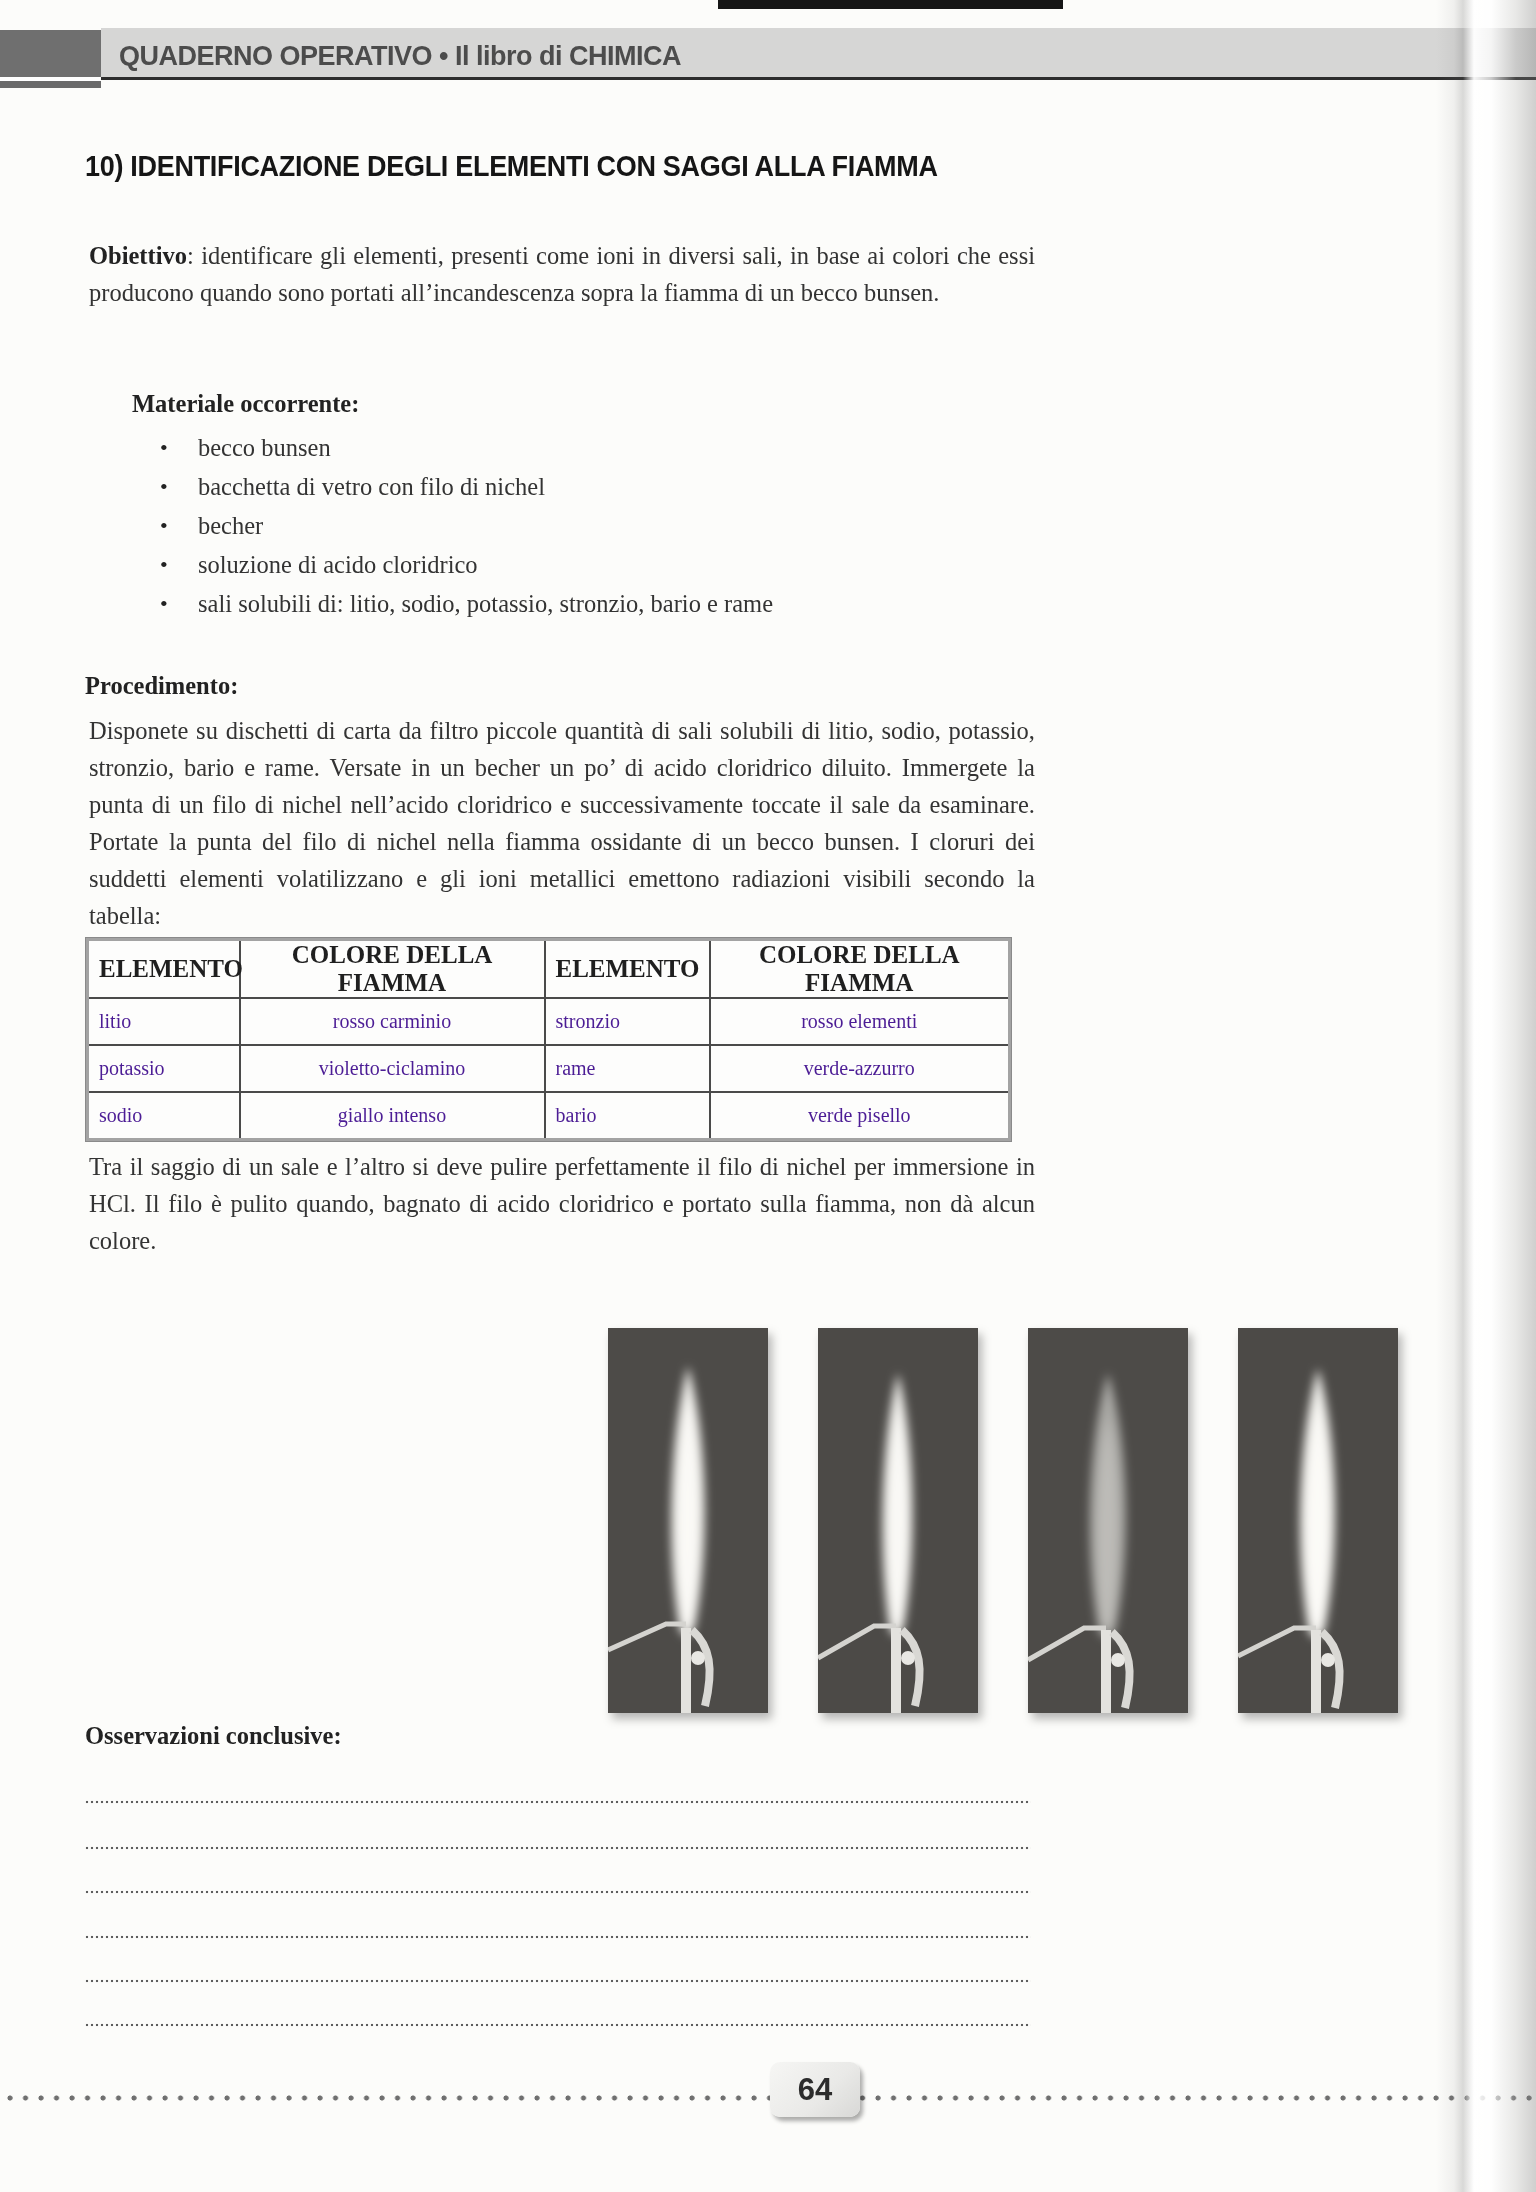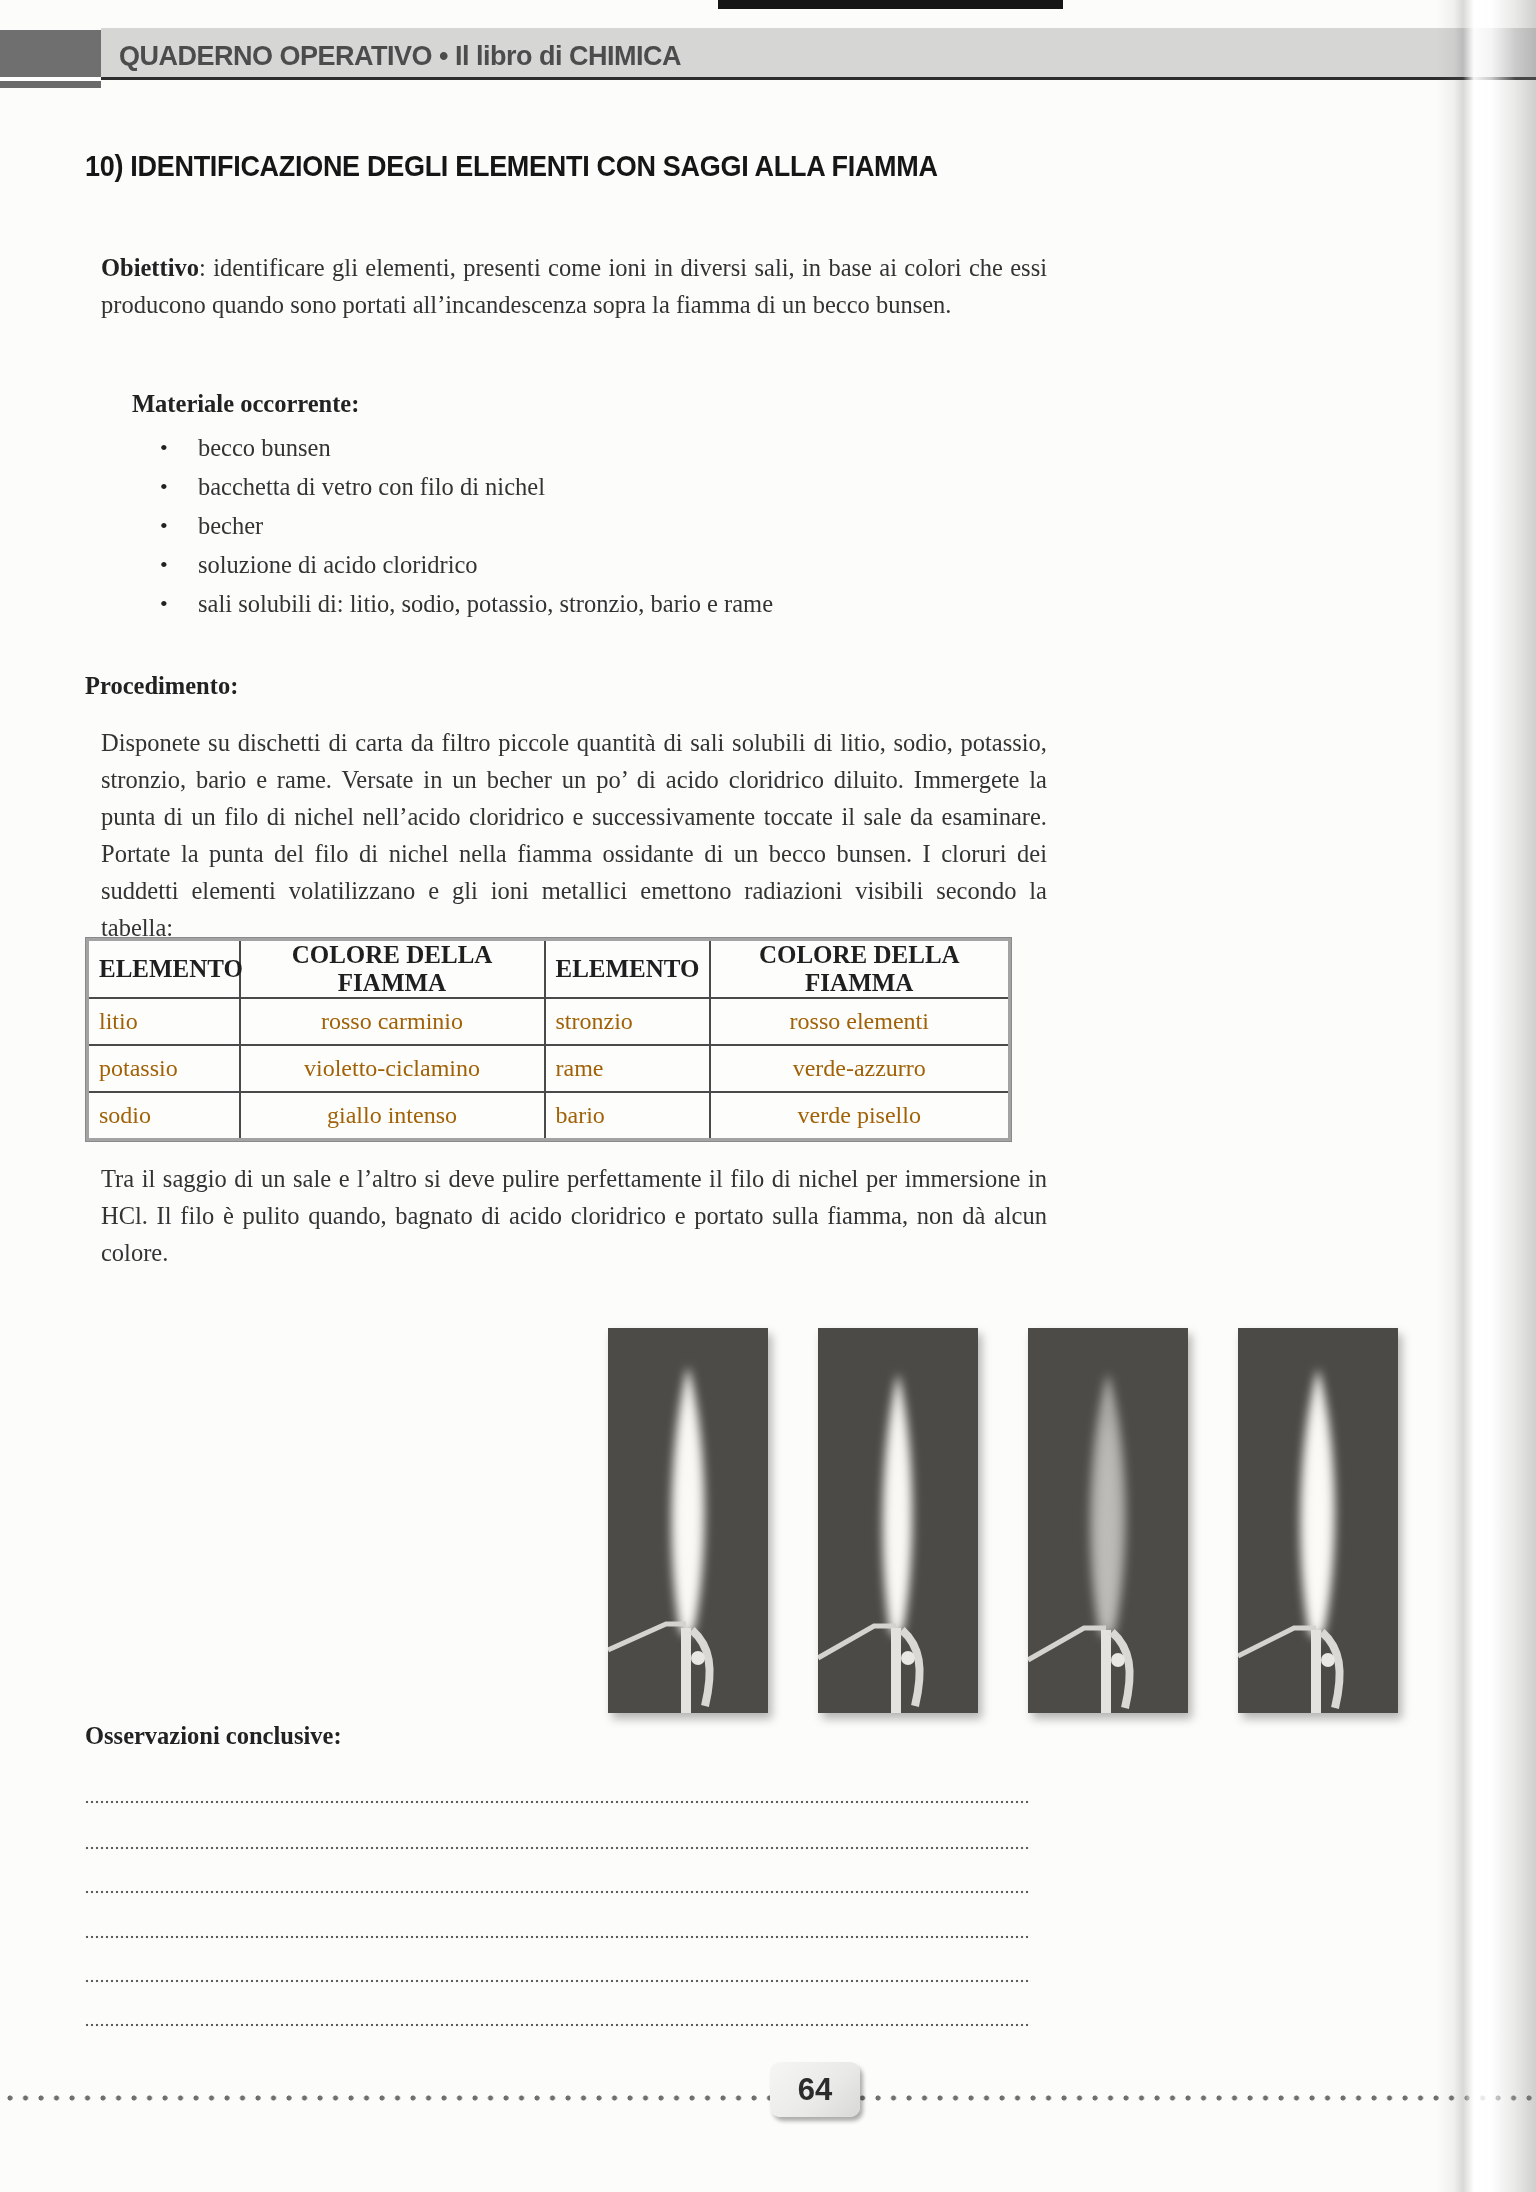--- a/index.html
+++ b/index.html
@@ -11,35 +11,35 @@
      background:linear-gradient(to bottom,#6f6f6f 0 47px,#ffffff 47px 51px,#6a6a6a 51px 58px);}
   .header-bar{position:absolute;left:101px;top:28px;width:1435px;height:50px;background:#d6d6d5;}
   .header-underline{position:absolute;left:101px;top:77px;width:1435px;height:3px;background:#2d2d2d;}
   .header-title{position:absolute;left:119px;top:33px;height:46px;line-height:48px;
      font-family:"Liberation Sans", sans-serif;font-weight:bold;font-size:27px;
      letter-spacing:-0.5px;color:#4c4c4c;transform:scaleY(1.05);transform-origin:left bottom;}
   
   .content{position:absolute;left:85px;width:946px;}
   .section-title{top:150px;font-family:"Liberation Sans", sans-serif;font-weight:bold;
      font-size:27px;letter-spacing:-0.3px;color:#161616;transform:scaleY(1.08);transform-origin:left top;}
-  p.para{margin:16px;font-size:24.5px;line-height:37px;text-align:justify;color:#333;}
+  p.para{margin:4px;font-size:24.5px;line-height:37px;text-align:justify;color:#333;}
   .objective{top:233px;}
   .lead{font-weight:bold;color:#222;}
   .materials-heading{top:390px;font-size:24.5px;font-weight:bold;color:#222;}
   .materials-list{top:428px;}
   .materials-list ul{margin:0;padding:0;list-style:none;}
   .materials-list li{font-size:24.5px;line-height:39px;color:#333;padding-left:113px;position:relative;}
   .materials-list li .bullet{position:absolute;left:75px;top:0;font-size:22px;color:#222;}
   .procedure-heading{top:672px;font-size:24.5px;font-weight:bold;color:#222;}
   .procedure-1{top:708px;}
   .note-para{top:1144px;}
   
   .flame-table{position:absolute;left:86px;top:938px;border-collapse:collapse;table-layout:fixed;
      width:922px;border:3px solid #a3a3a3;box-shadow:0 0 0 1px #8a8a8a;}
-  .flame-table th,.flame-table td{border:2px solid #4a4a4a;font-size:24px;color:#a16207;
+  .flame-table th,.flame-table td{border:2px solid #4a4a4a;font-size:20px;color:#4c1d95;
      padding:0 10px;background:#fdfdfc;}
   .flame-table th{height:56px;font-size:25px;text-align:left;font-weight:bold;color:#1f1f1f;}
   .flame-table th.center{text-align:center;}
   .flame-table td{height:45px;text-align:left;}
   .flame-table td.center{text-align:center;}
   .col-el1{width:152px;} .col-co1{width:305px;} .col-el2{width:165px;} .col-co2{width:300px;}
   
   .photos{position:absolute;left:608px;top:1328px;display:flex;gap:50px;}
   .photo{width:160px;height:385px;filter:drop-shadow(4px 6px 5px rgba(0,0,0,0.28));}
   

